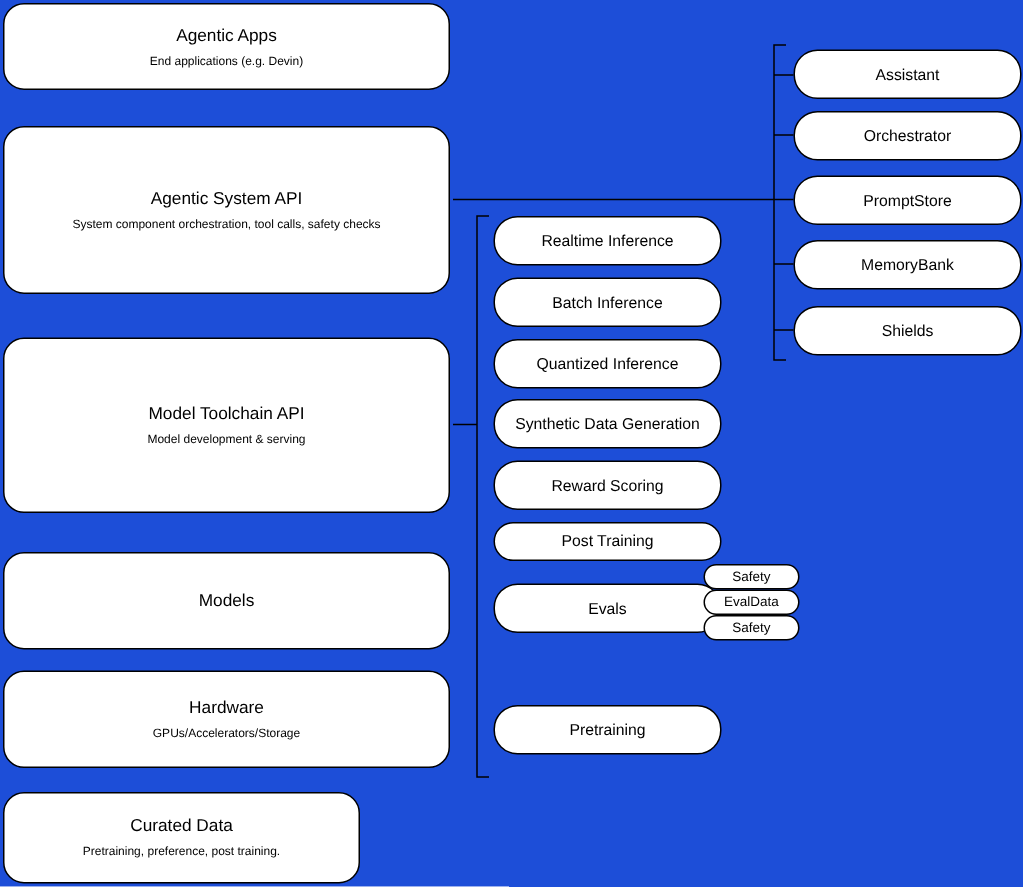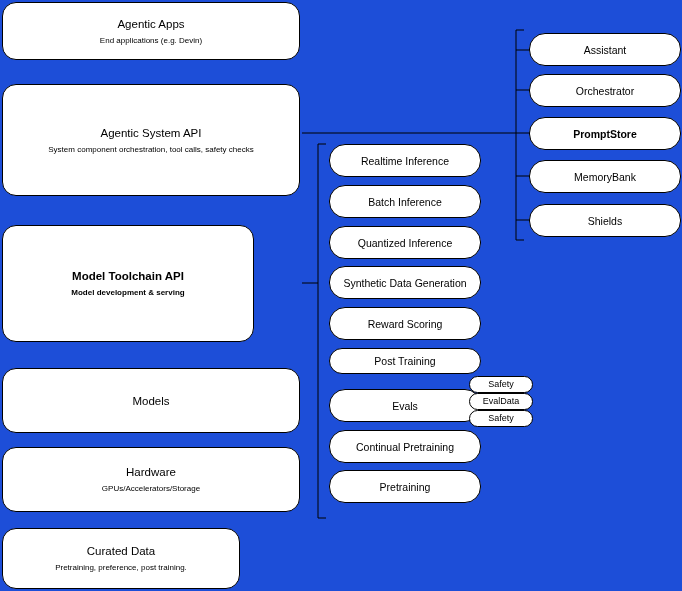--- a/index.html
+++ b/index.html
@@ -104,21 +104,21 @@
   <div class="node left-block" style="left:2px; top:2px; width:298px; height:58px;">
     <div class="title">Agentic Apps</div>
     <div class="sub">End applications (e.g. Devin)</div>
   </div>
 
   <div class="node left-block" style="left:2px; top:84px; width:298px; height:112px;">
     <div class="title">Agentic System API</div>
     <div class="sub">System component orchestration, tool calls, safety checks</div>
   </div>
 
-  <div class="node left-block" style="left:2px; top:225px; width:252px; height:117px;font-weight:bold;">
+  <div class="node left-block" style="left:2px; top:225px; width:298px; height:117px;">
     <div class="title">Model Toolchain API</div>
     <div class="sub">Model development &amp; serving</div>
   </div>
 
   <div class="node left-block" style="left:2px; top:368px; width:298px; height:65px;">
     <div class="title">Models</div>
   </div>
 
   <div class="node left-block" style="left:2px; top:447px; width:298px; height:65px;">
     <div class="title">Hardware</div>
@@ -144,44 +144,41 @@
   </div>
   <div class="node pill" style="left:329px; top:307px; width:152px; height:33px;">
     <div class="title">Reward Scoring</div>
   </div>
   <div class="node pill" style="left:329px; top:348px; width:152px; height:26px;">
     <div class="title">Post Training</div>
   </div>
   <div class="node pill" style="left:329px; top:389px; width:152px; height:33px;">
     <div class="title">Evals</div>
   </div>
-  <div class="node pill" style="left:329px; top:430px; width:152px; height:33px;">
-    <div class="title">Continual Pretraining</div>
-  </div>
   <div class="node pill" style="left:329px; top:470px; width:152px; height:33px;">
     <div class="title">Pretraining</div>
   </div>
 
   <div class="node tiny" style="left:469px; top:376px; width:64px; height:17px;">
     <div class="title">Safety</div>
   </div>
   <div class="node tiny" style="left:469px; top:393px; width:64px; height:17px;">
     <div class="title">EvalData</div>
   </div>
   <div class="node tiny" style="left:469px; top:410px; width:64px; height:17px;">
     <div class="title">Safety</div>
   </div>
 
   <div class="node rpill" style="left:529px; top:33px; width:152px; height:33px;">
     <div class="title">Assistant</div>
   </div>
   <div class="node rpill" style="left:529px; top:74px; width:152px; height:33px;">
     <div class="title">Orchestrator</div>
   </div>
-  <div class="node rpill" style="left:529px; top:117px; width:152px; height:33px;font-weight:bold;">
+  <div class="node rpill" style="left:529px; top:117px; width:152px; height:33px;">
     <div class="title">PromptStore</div>
   </div>
   <div class="node rpill" style="left:529px; top:160px; width:152px; height:33px;">
     <div class="title">MemoryBank</div>
   </div>
   <div class="node rpill" style="left:529px; top:204px; width:152px; height:33px;">
     <div class="title">Shields</div>
   </div>
 
 </div>

